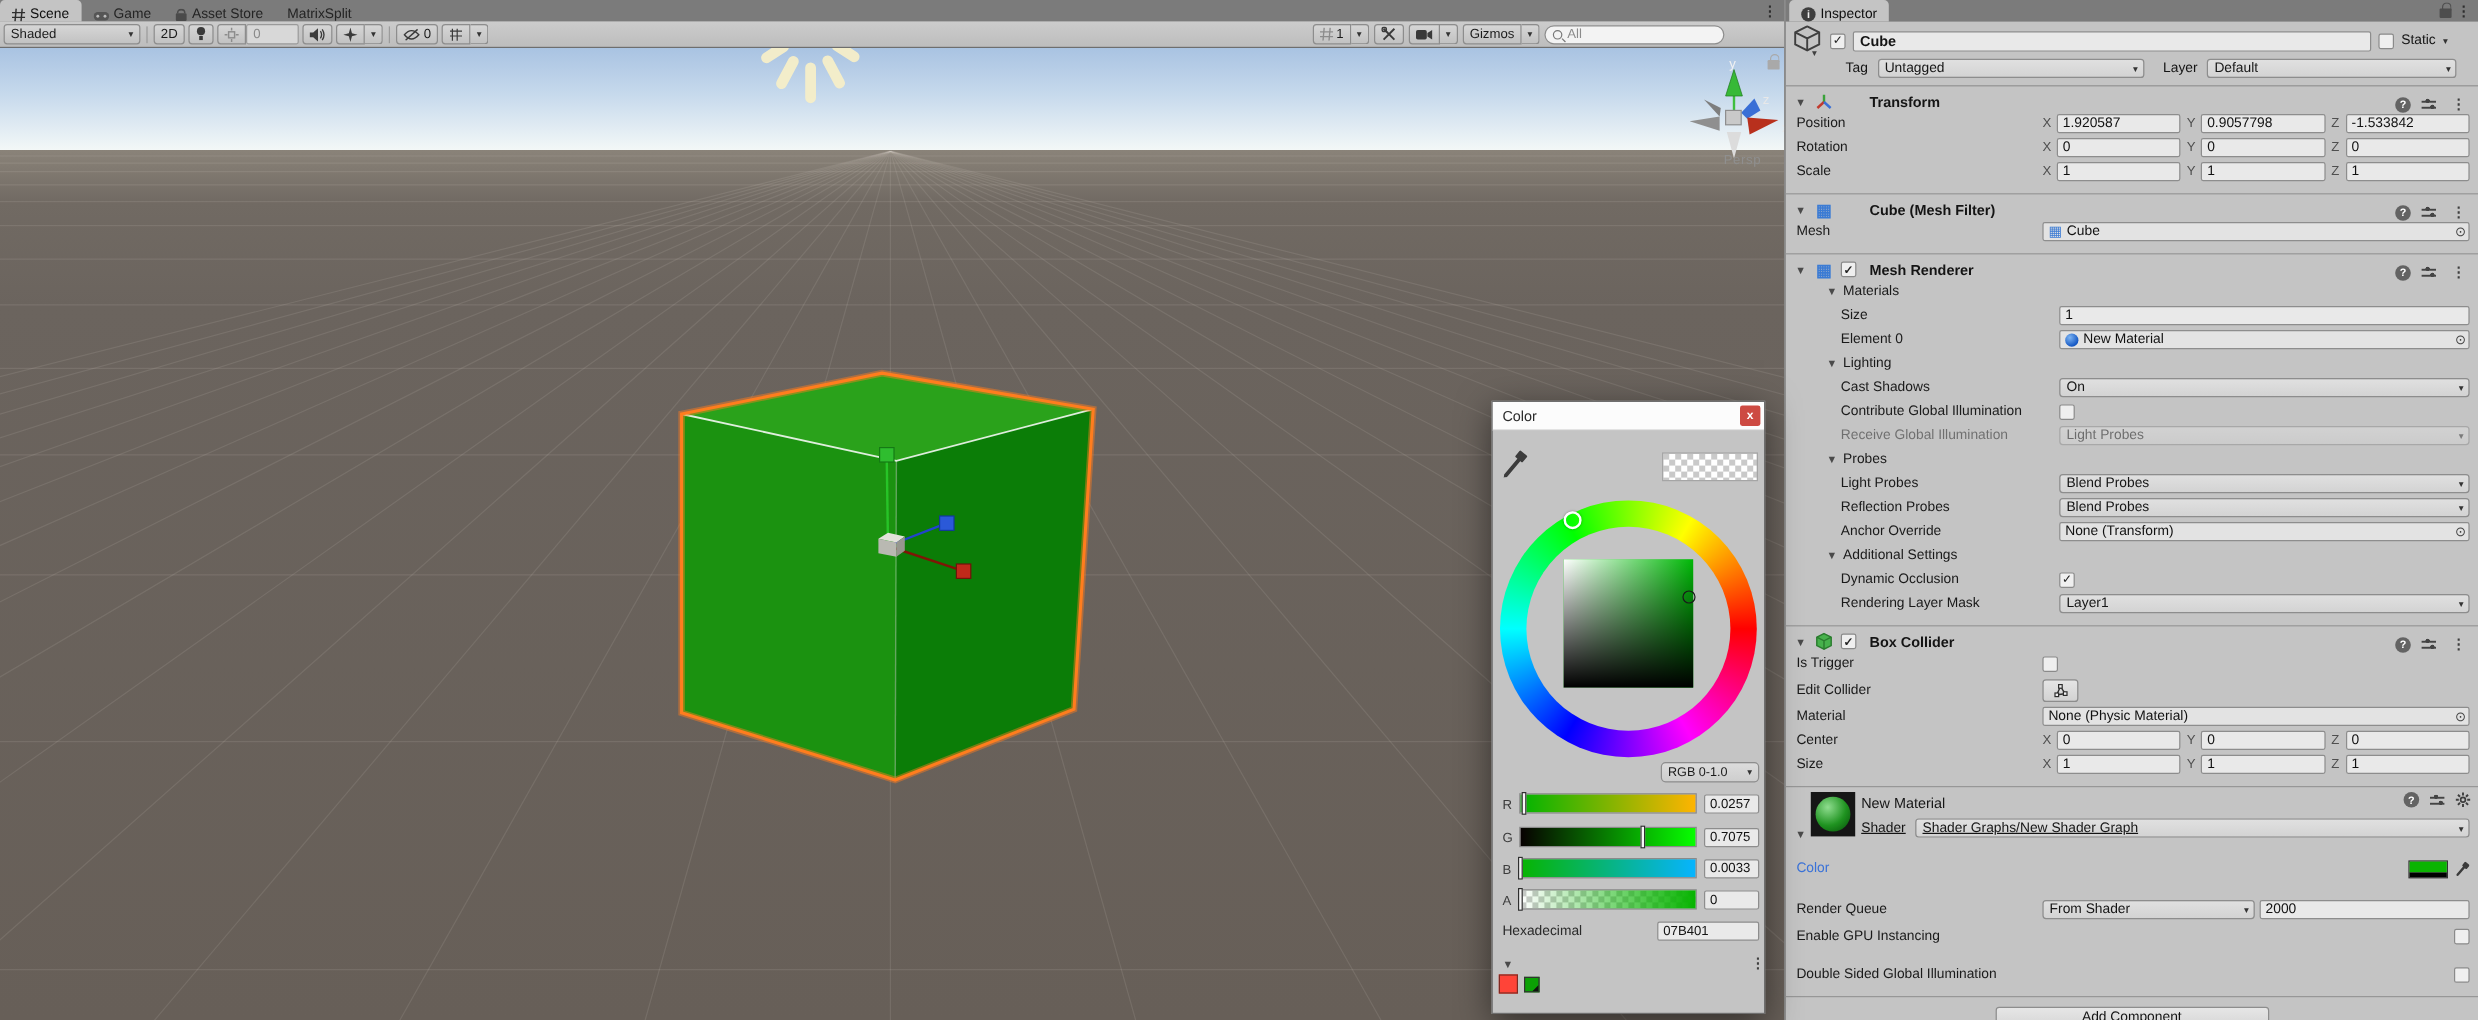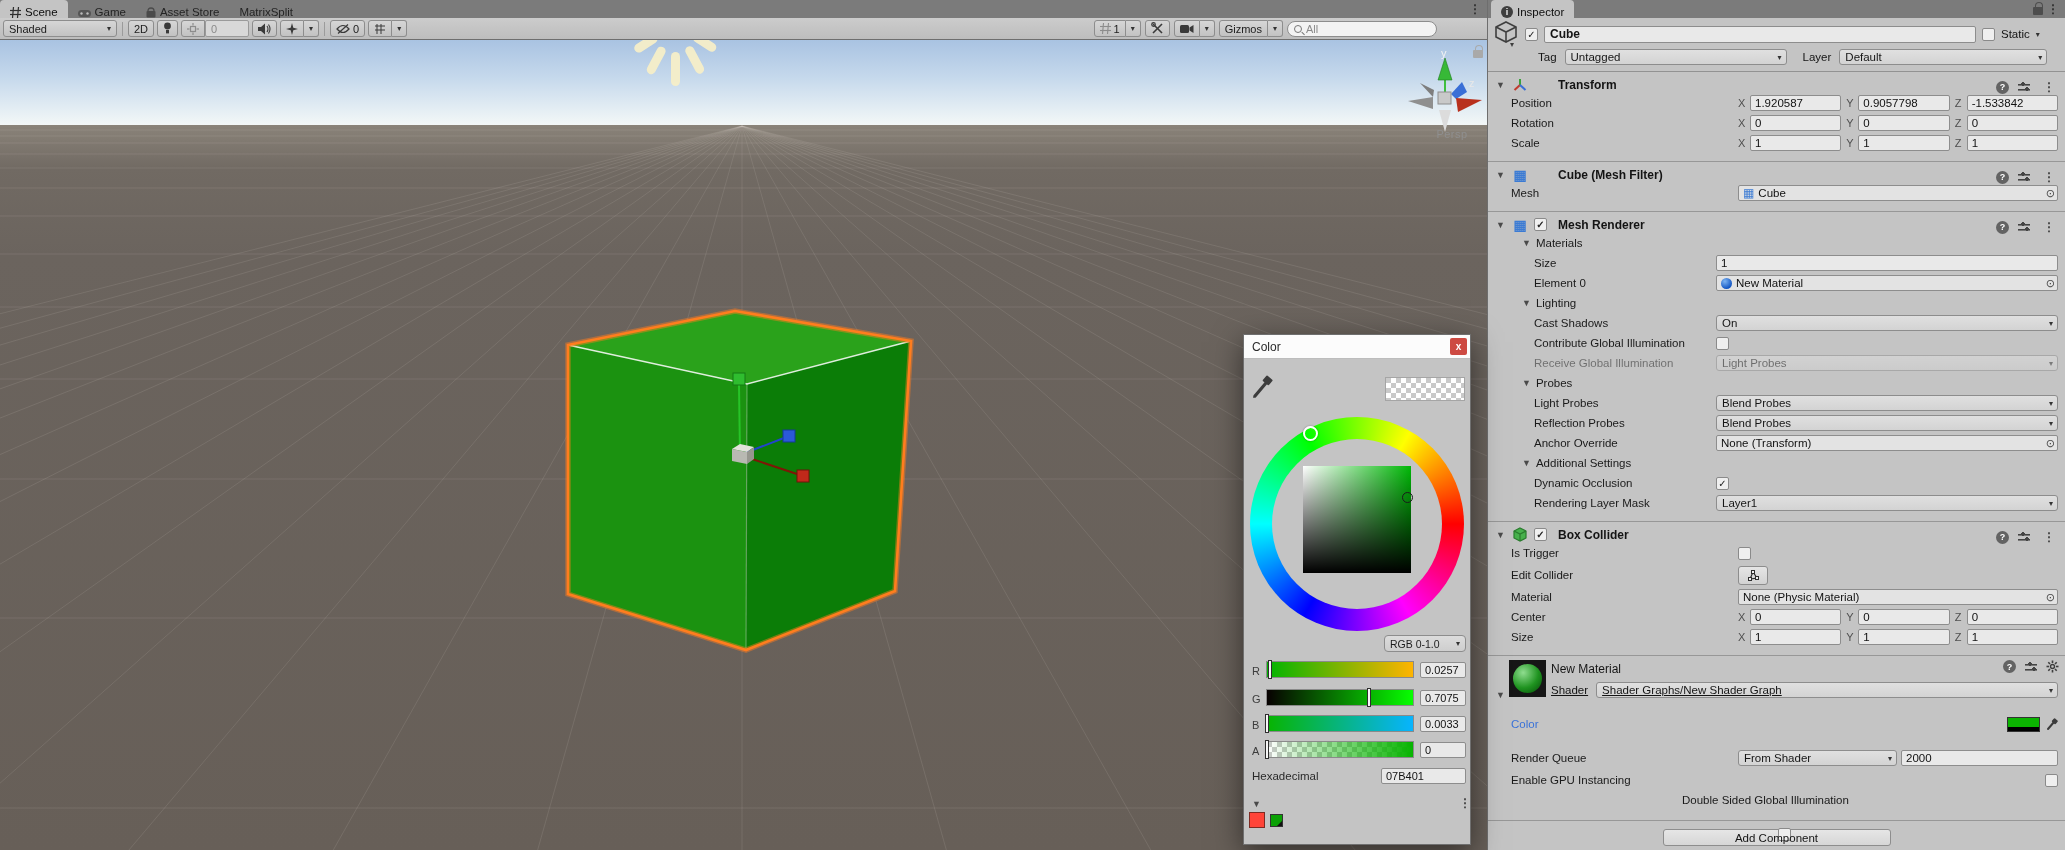--- a/index.html
+++ b/index.html
@@ -103,21 +103,21 @@
   .sec { border-top:1px solid #979797; padding:2px 0 6px 0; position:relative; }
   .chead { display:flex; align-items:center; height:21px; position:relative; font-weight:bold; font-size:12px; }
   .chead .fold { position:absolute; left:8px; }
   .chead .cicon { position:absolute; left:24px; width:16px; text-align:center; }
   .chead .hcb { position:absolute; left:46px; }
   .chead .ctitle { position:absolute; left:70px; }
   .hicons { position:absolute; right:6px; top:4px; display:flex; gap:9px; align-items:center; }
   .helpy { width:13px; height:13px; border-radius:50%; background:#636363; color:#fff; font-size:9px; font-weight:bold;
            display:flex; align-items:center; justify-content:center; }
   .irow { display:flex; align-items:center; height:16px; margin:0 7px 4px 0; }
-  .i1 { padding-left:23px;gap:22px; } .i1 .lbl { width:205px; }
+  .i1 { padding-left:9px; } .i1 .lbl { width:205px; }
   .i2 { padding-left:34px; }
   .i3 { padding-left:46px; } .i3 .lbl { width:182px; }
   .lbl { font-size:11.5px; color:#1a1a1a; white-space:nowrap; flex:0 0 auto; }
   .value { flex:1; display:flex; align-items:center; }
   .value > .dd, .value > .tf, .value > .of { flex:1; }
   .ax { flex:1; display:flex; align-items:center; margin-right:5px; }
   .ax:last-child { margin-right:0; }
   .ax .axl { width:12px; color:#4f4f4f; font-size:11px; }
   .ax .tf { flex:1; }
   .frow { display:flex; align-items:center; gap:5px; height:16px; margin-bottom:4px; font-size:11.5px; color:#1a1a1a; }
@@ -851,21 +851,21 @@
           </div>
           <div class="tf" style="width:60px;">2000</div>
         </div>
       </div>
       <div class="irow i1" style="margin-top:6px;">
         <span class="lbl">Enable GPU Instancing</span>
         <div class="value" style="justify-content:flex-end;">
             <span class="cb"></span>
           </div>
       </div>
-      <div class="irow i1" style="margin-top:6px;flex-direction:column;">
+      <div class="irow i1" style="margin-top:16px;">
         <span class="lbl">Double Sided Global Illumination</span>
         <div class="value" style="justify-content:flex-end;">
             <span class="cb"></span>
           </div>
       </div>
       <div style="border-top:1px solid #979797;margin-top:10px;"></div>
       <div class="addc">
           <span>Add Component</span>
         </div>
     </div>

